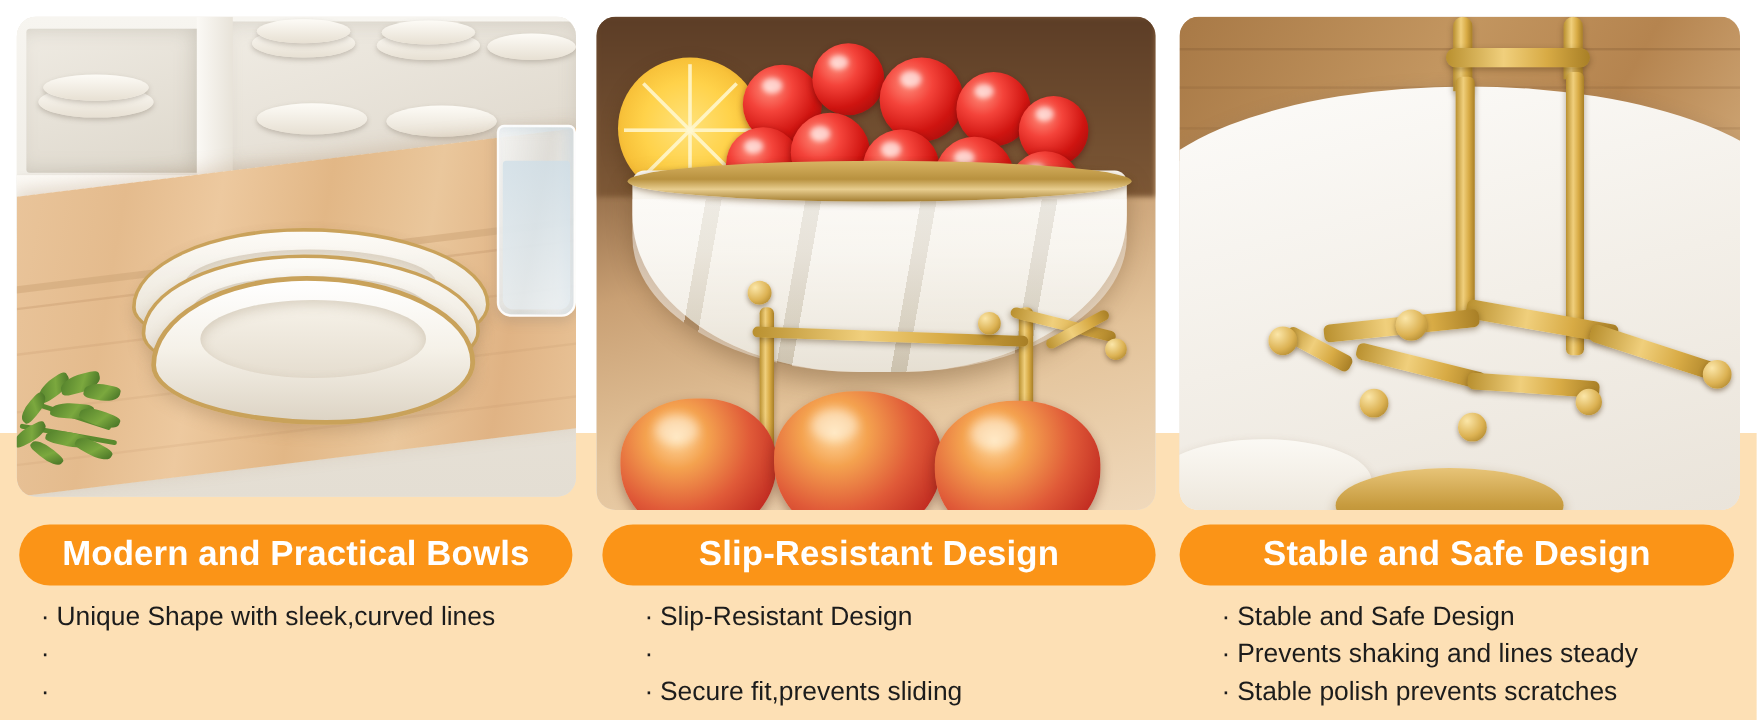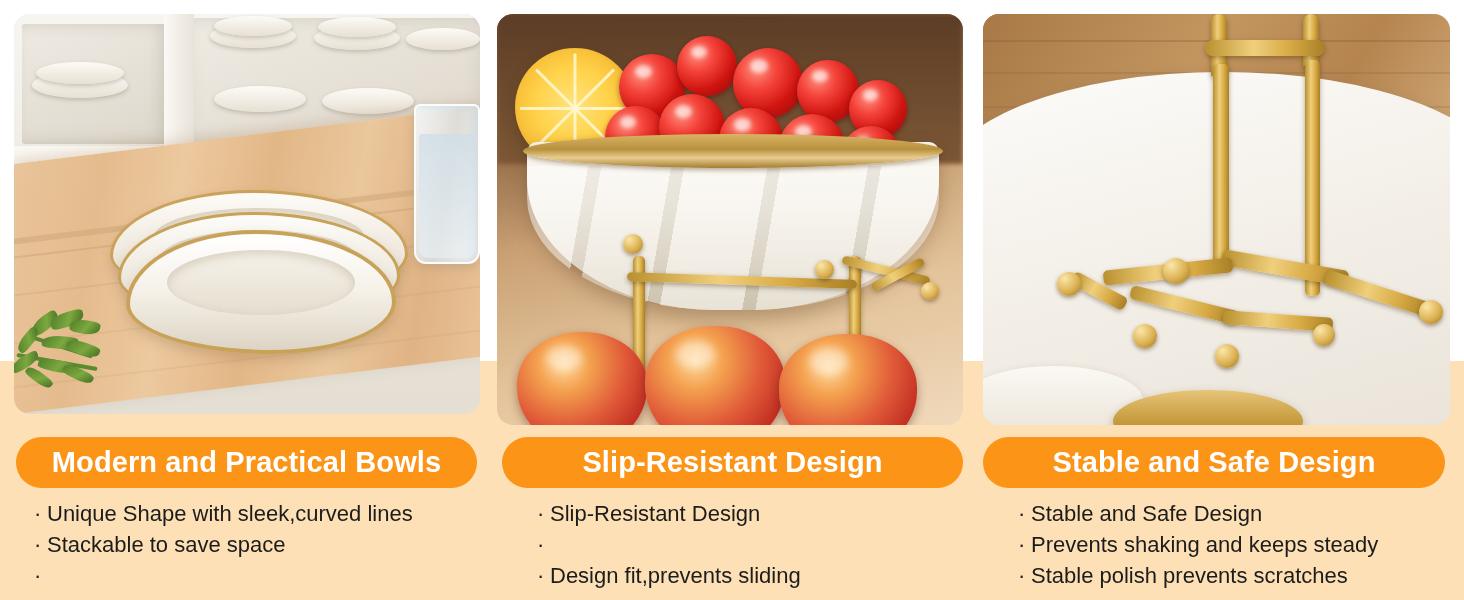--- a/index.html
+++ b/index.html
@@ -367,21 +367,20 @@
         <span>Modern and Practical Bowls</span>
       </div>
 
       <div class="bullets">
         <div class="bullet-line" style="color: rgb(28, 28, 28);">
           <span class="bullet-dot" style="color: rgb(28, 28, 28);">·</span>
           <span>Unique Shape with sleek,curved lines</span>
         </div>
         <div class="bullet-line" style="color: rgb(28, 28, 28);">
           <span class="bullet-dot" style="color: rgb(28, 28, 28);">·</span>
-          <span>Stackable to save space</span>
         </div>
         <div class="bullet-line" style="color: rgb(28, 28, 28);">
           <span class="bullet-dot" style="color: rgb(28, 28, 28);">·</span>
         </div>
       </div>
     </div>
 
     <div class="panel panel-2 p2">
 
       <div class="photo">
@@ -447,21 +446,21 @@
       <div class="bullets">
         <div class="bullet-line" style="color: rgb(28, 28, 28);">
           <span class="bullet-dot" style="color: rgb(28, 28, 28);">·</span>
           <span>Slip-Resistant Design</span>
         </div>
         <div class="bullet-line" style="color: rgb(28, 28, 28);">
           <span class="bullet-dot" style="color: rgb(28, 28, 28);">·</span>
         </div>
         <div class="bullet-line" style="color: rgb(28, 28, 28);">
           <span class="bullet-dot" style="color: rgb(28, 28, 28);">·</span>
-          <span>Design fit,prevents sliding</span>
+          <span>Secure fit,prevents sliding</span>
         </div>
       </div>
     </div>
 
     <div class="panel panel-3 p3">
 
       <div class="photo">
         <div class="scene">
           <div class="ph3-bg"></div>
           <div class="ph3-wood"></div>
@@ -496,21 +495,21 @@
         <span>Stable and Safe Design</span>
       </div>
 
       <div class="bullets">
         <div class="bullet-line" style="color: rgb(28, 28, 28);">
           <span class="bullet-dot" style="color: rgb(28, 28, 28);">·</span>
           <span>Stable and Safe Design</span>
         </div>
         <div class="bullet-line" style="color: rgb(28, 28, 28);">
           <span class="bullet-dot" style="color: rgb(28, 28, 28);">·</span>
-          <span>Prevents shaking and keeps steady</span>
+          <span>Prevents shaking and lines steady</span>
         </div>
         <div class="bullet-line" style="color: rgb(28, 28, 28);">
           <span class="bullet-dot" style="color: rgb(28, 28, 28);">·</span>
           <span>Stable polish prevents scratches</span>
         </div>
       </div>
     </div>
 
   </div>
 </div>

